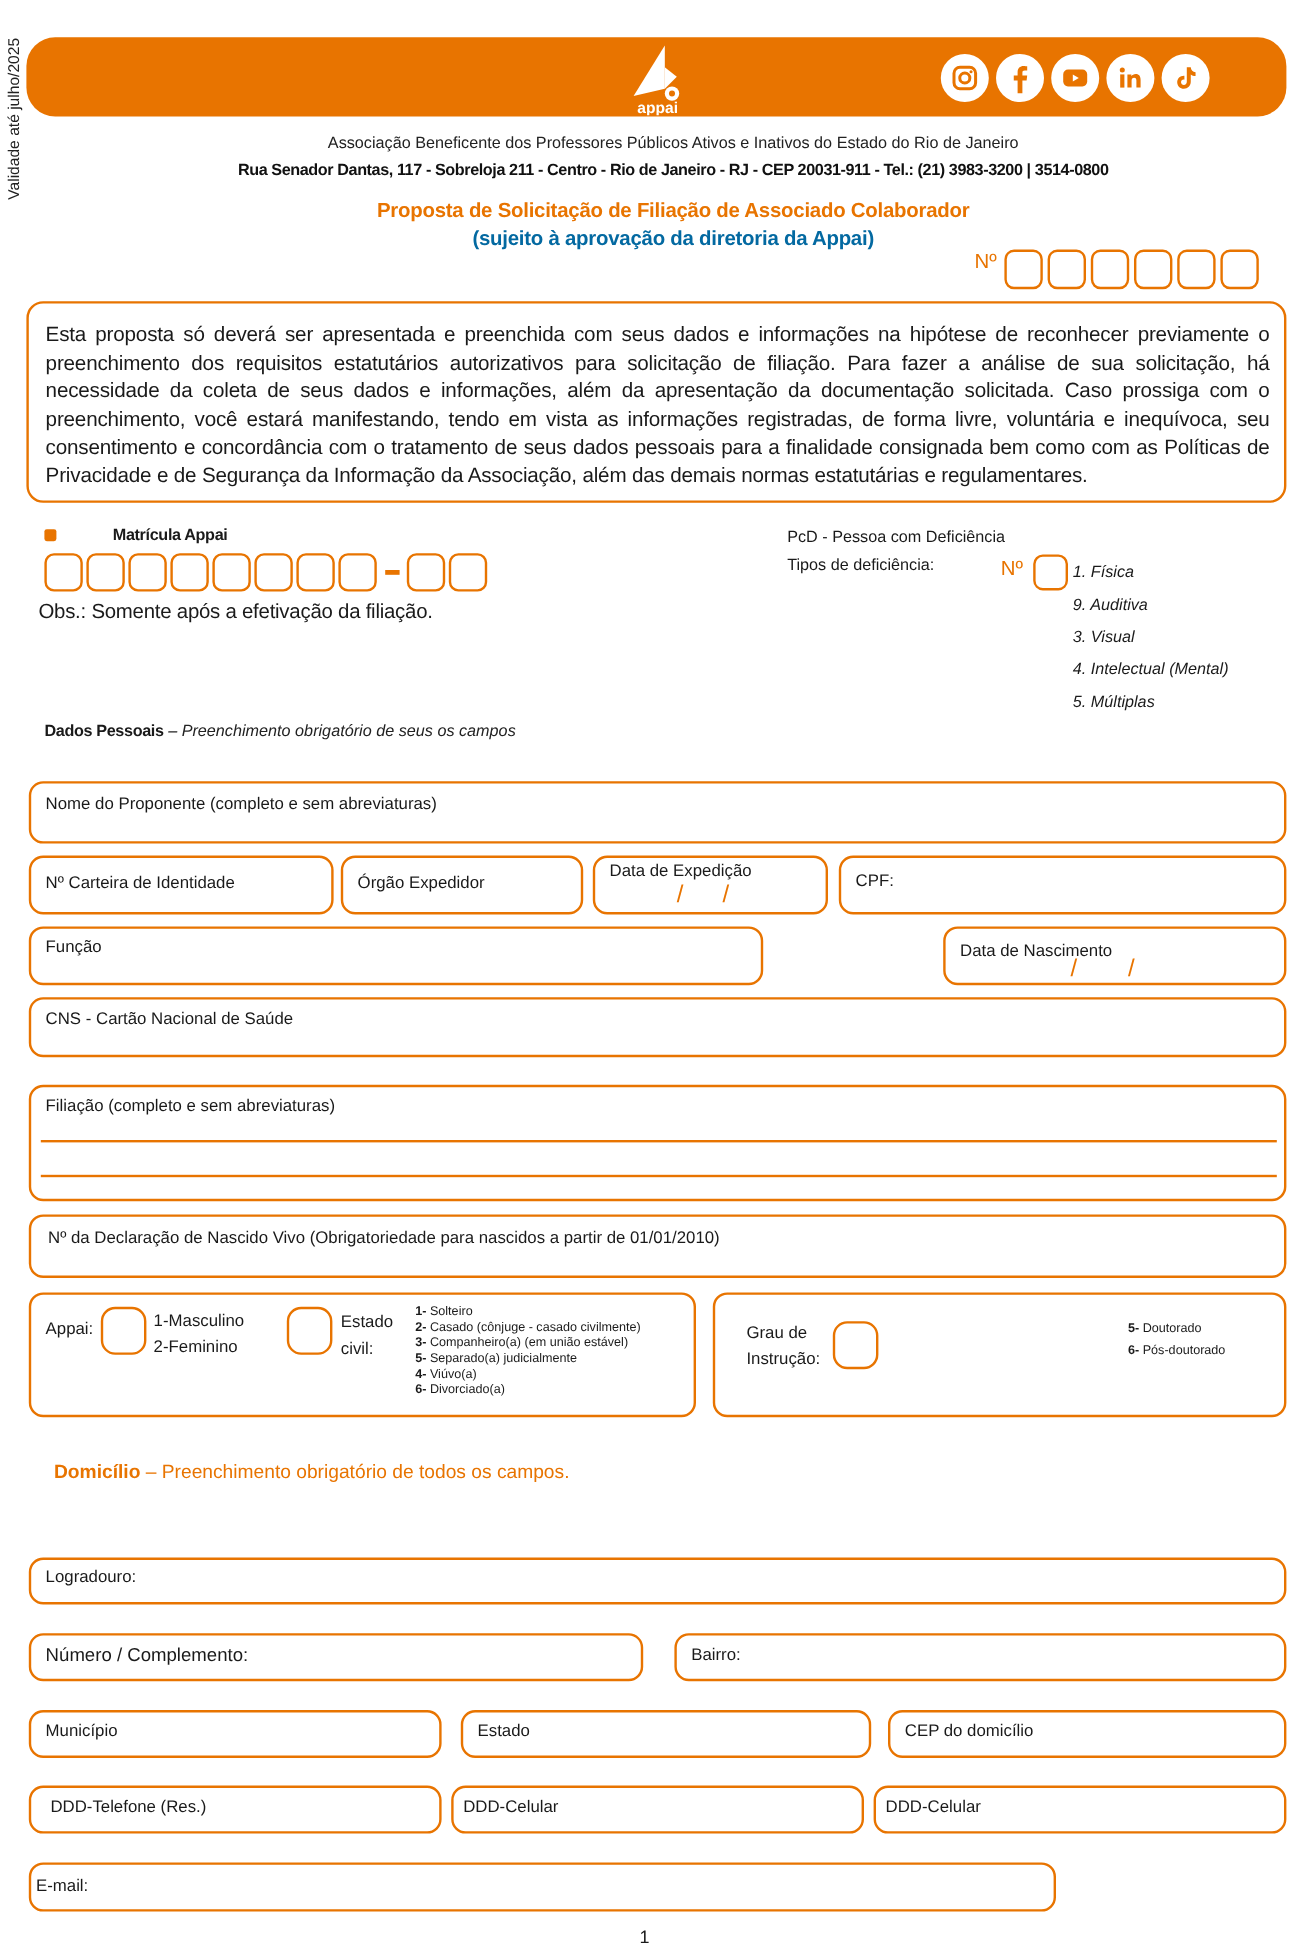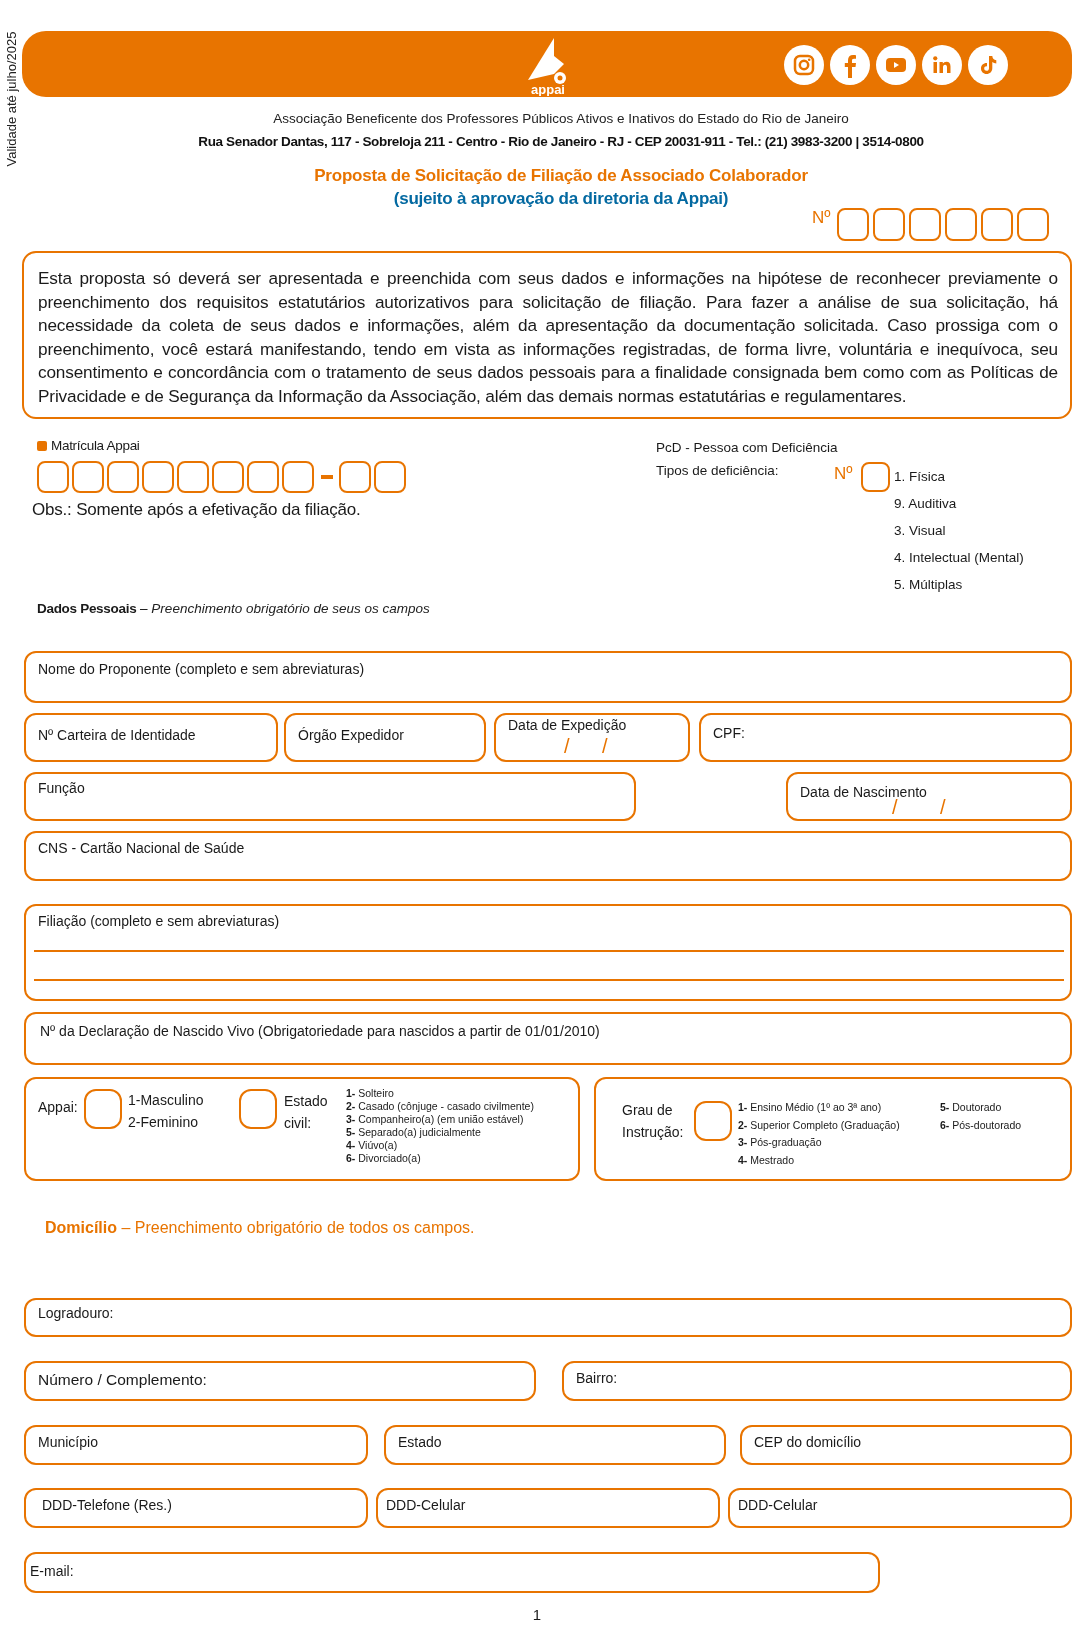--- a/index.html
+++ b/index.html
@@ -26,31 +26,31 @@
 
   #protocol { left: 812px; top: 208px; display: flex; align-items: flex-start; }
   #protocol-label { font-size: 17px; color: #e87400; margin-right: 6px; margin-top: 0px; }
   .box { width: 32px; height: 33px; border: 2px solid #e87400; border-radius: 8px; margin-right: 4px; background: #fff; }
 
   #notice { left: 22px; top: 251px; width: 1050px; height: 168px; border: 2px solid #e87400; border-radius: 14px; padding: 14px 12px 0 14px; }
   #notice-text { font-size: 17.2px; line-height: 23.5px; text-align: justify; color: #1a1a1a; letter-spacing: -0.15px; }
 
   #mat-label-wrap { left: 37px; top: 438px; display: flex; align-items: center; }
   #mat-bullet { width: 10px; height: 10px; background: #e87400; border-radius: 2px; margin-right: 4px; }
-  #mat-label { font-size: 13.5px; font-weight: normal; letter-spacing: -0.3px; }
+  #mat-label { font-size: 13.5px; font-weight: bold; letter-spacing: -0.3px; margin-left: 43px; }
   #mat-boxes { left: 37px; top: 461px; display: flex; align-items: center; }
   #mat-boxes .box { width: 32px; height: 32px; margin-right: 3px; }
   #mat-dash { width: 12px; height: 4px; background: #e87400; margin: 0 6px 0 4px; }
   #mat-obs { left: 32px; top: 500px; font-size: 17px; letter-spacing: -0.2px; }
 
   #pcd-title { left: 656px; top: 440px; font-size: 13.5px; }
   #pcd-types-label { left: 656px; top: 463px; font-size: 13.5px; }
   #pcd-no { left: 834px; top: 464px; font-size: 17px; color: #e87400; }
   #pcd-box { left: 861px; top: 462px; width: 29px; height: 30px; border: 2px solid #e87400; border-radius: 8px; }
-  #pcd-list { left: 894px; top: 463px; font-size: 13.5px; line-height: 27px; }
+  #pcd-list { left: 894px; top: 463px; font-size: 13.5px; line-height: 27px; font-style: italic; }
 
   #dados-header { left: 37px; top: 601px; font-size: 13.5px; }
   #dados-header b { letter-spacing: -0.3px; }
   #dados-header i { color: #222; }
 
   .field { position: absolute; border: 2px solid #e87400; border-radius: 12px; background: #fff; }
   .field .lbl { position: absolute; left: 12px; top: 8px; font-size: 14px; color: #1a1a1a; white-space: nowrap; }
   .slash { position: absolute; font-size: 20px; color: #e87400; }
 
   .filiacao-line { position: absolute; left: 8px; right: 6px; height: 1.5px; background: #e87400; }
@@ -226,26 +226,20 @@
     <div><b>6-</b><span> Divorciado(a)</span></div>
   </div>
 </div>
 
 <div class="field" style="left:594px;top:1077px;width:478px;height:104px;">
   <div class="abs" style="left:26px;top:20px;font-size:14px;line-height:22px;">
     <div>Grau de</div>
     <div>Instrução:</div>
   </div>
   <div class="abs" style="left:98px;top:22px;width:38px;height:40px;border:2.5px solid #e87400;border-radius:12px;"></div>
-  <div class="abs sub" style="left:142px;top:20px;line-height:17.5px;">
-    <div><b>1-</b><span> Ensino Médio (1º ao 3ª ano)</span></div>
-    <div><b>2-</b><span> Superior Completo (Graduação)</span></div>
-    <div><b>3-</b><span> Pós-graduação</span></div>
-    <div><b>4-</b><span> Mestrado</span></div>
-  </div>
   <div class="abs sub" style="left:344px;top:20px;line-height:17.5px;">
     <div><b>5-</b><span> Doutorado</span></div>
     <div><b>6-</b><span> Pós-doutorado</span></div>
   </div>
 </div>
 
 <div id="domicilio-header" class="abs">
   <b>Domicílio</b><span> – Preenchimento obrigatório de todos os campos.</span>
 </div>
 

